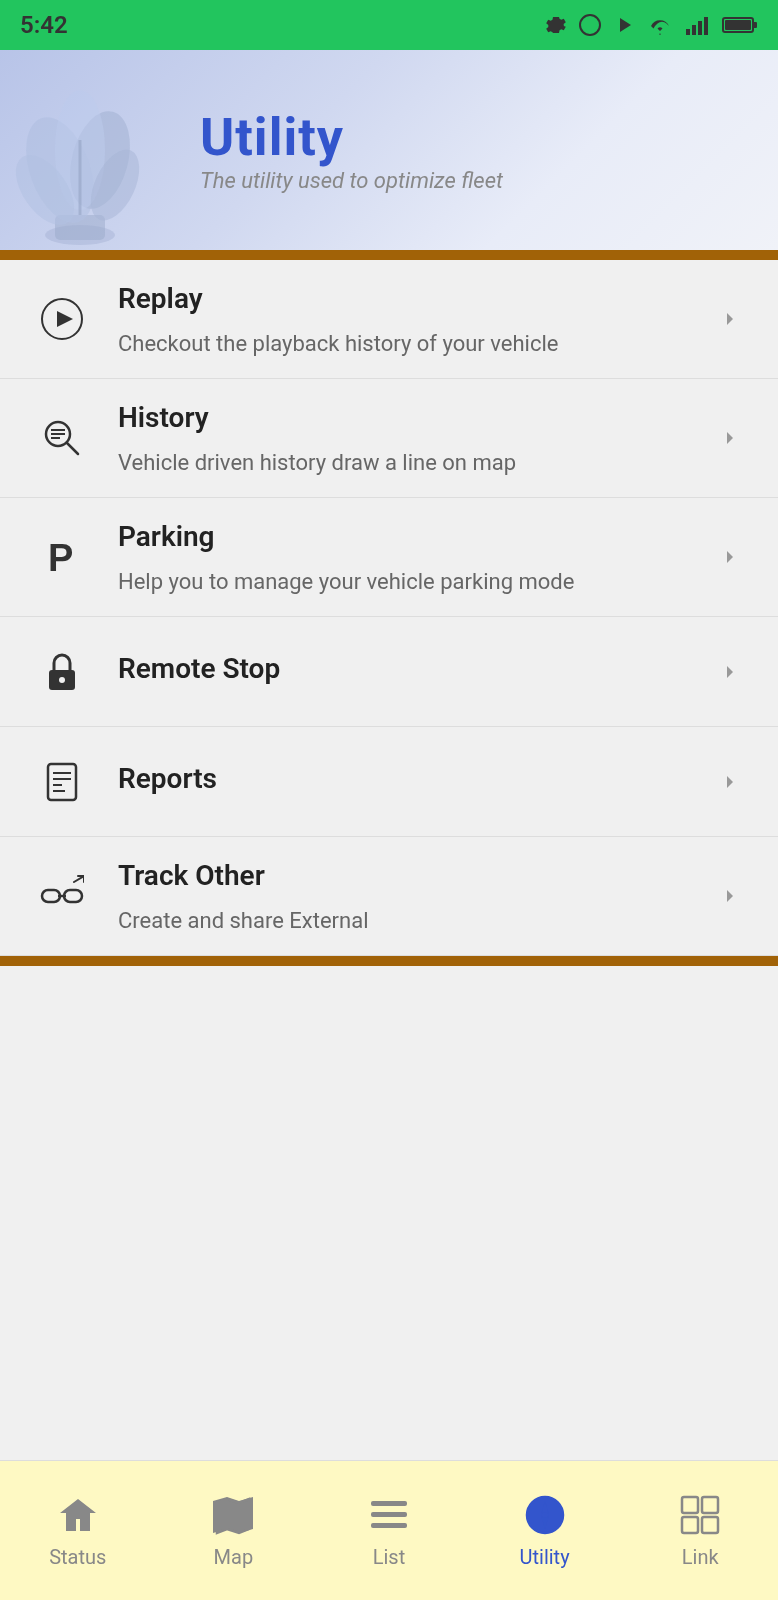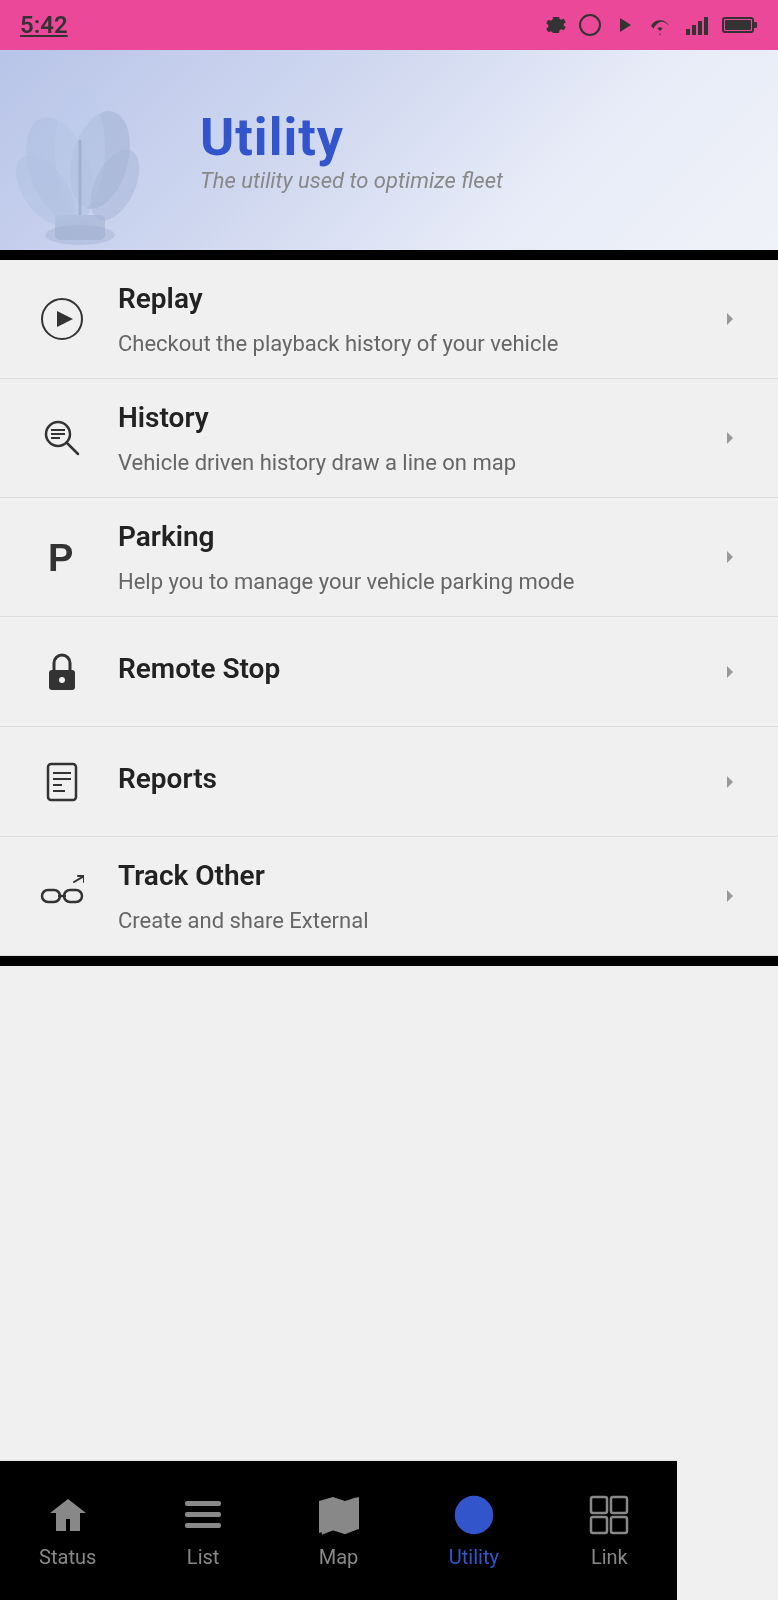--- a/index.html
+++ b/index.html
@@ -10,29 +10,28 @@
       min-height: 1600px;
       background: #f0f0f0;
       font-family: 'Roboto', Arial, sans-serif;
       position: relative;
       overflow-x: hidden;
     }
 
     
     .status-bar {
       height: 50px;
-      background: #ec4899;
+      background: #22c55e;
       display: flex;
       align-items: center;
       justify-content: space-between;
       padding: 0 20px;
       font-size: 24px;
       font-weight: 500;
       color: #333;
-      text-decoration: underline;
     }
     .status-bar-time { font-weight: 600; }
     .status-bar-icons { display: flex; gap: 10px; align-items: center; }
 
     
     .header {
       height: 200px;
       background: linear-gradient(135deg, #b8c4e8 0%, #d0d8f0 40%, #e8ecf8 70%, #f0f2f8 100%);
       position: relative;
       display: flex;
@@ -58,21 +57,21 @@
       letter-spacing: 1px;
     }
     .header-subtitle {
       font-size: 22px;
       color: #888;
       font-style: italic;
     }
 
     
     .menu-list {
-      background: #000000;
+      background: #a16207;
       padding: 10px 0;
     }
 
     .menu-item {
       display: flex;
       align-items: center;
       background: #f0f0f0;
       padding: 22px 30px;
       cursor: pointer;
       border-bottom: 1px solid #ddd;
@@ -116,23 +115,23 @@
       align-items: center;
       justify-content: center;
       color: #999;
     }
 
     
     .bottom-nav {
       position: fixed;
       bottom: 0;
       left: 0;
-      width: 677px;
+      width: 778px;
       height: 140px;
-      background: #000000;
+      background: #fef9c3;
       border-top: 1px solid #ddd;
       display: flex;
       align-items: center;
       justify-content: space-around;
     }
 
     .nav-item {
       display: flex;
       flex-direction: column;
       align-items: center;
@@ -350,37 +349,37 @@
 
   <div class="nav-item">
     <svg viewBox="0 0 44 44">
       <path fill="#888" d="M22 6L4 20h6v18h10v-12h4v12h10V20h6L22 6z"></path>
     </svg>
     <span class="nav-label">Status</span>
   </div>
 
   <div class="nav-item">
     <svg viewBox="0 0 44 44">
+      <path fill="#888" d="M2 8l14-4 12 4 14-4v32l-14 4-12-4-14 4V8zm14 0v28m12-24v28"></path>
+      <rect x="0" y="0" width="44" height="44" fill="none"></rect>
+
+      <polygon points="6,10 16,6 28,10 38,6 38,36 28,40 16,36 6,40" fill="none" stroke="#888" stroke-width="2.5"></polygon>
+      <line x1="16" y1="6" x2="16" y2="36" stroke="#888" stroke-width="2"></line>
+      <line x1="28" y1="10" x2="28" y2="40" stroke="#888" stroke-width="2"></line>
+    </svg>
+    <span class="nav-label">Map</span>
+  </div>
+
+  <div class="nav-item">
+    <svg viewBox="0 0 44 44">
       <rect x="4" y="8" width="36" height="5" rx="2" fill="#888"></rect>
       <rect x="4" y="19" width="36" height="5" rx="2" fill="#888"></rect>
       <rect x="4" y="30" width="36" height="5" rx="2" fill="#888"></rect>
     </svg>
     <span class="nav-label">List</span>
-  </div>
-
-  <div class="nav-item">
-    <svg viewBox="0 0 44 44">
-      <path fill="#888" d="M2 8l14-4 12 4 14-4v32l-14 4-12-4-14 4V8zm14 0v28m12-24v28"></path>
-      <rect x="0" y="0" width="44" height="44" fill="none"></rect>
-
-      <polygon points="6,10 16,6 28,10 38,6 38,36 28,40 16,36 6,40" fill="none" stroke="#888" stroke-width="2.5"></polygon>
-      <line x1="16" y1="6" x2="16" y2="36" stroke="#888" stroke-width="2"></line>
-      <line x1="28" y1="10" x2="28" y2="40" stroke="#888" stroke-width="2"></line>
-    </svg>
-    <span class="nav-label">Map</span>
   </div>
 
   <div class="nav-item active">
     <svg viewBox="0 0 44 44">
       <circle cx="22" cy="22" r="18" fill="none" stroke="#3355cc" stroke-width="2.5"></circle>
       <polygon points="22,8 26,22 22,20 18,22" fill="#3355cc"></polygon>
       <polygon points="22,36 18,22 22,24 26,22" fill="#3355cc" opacity="0.4"></polygon>
       <circle cx="22" cy="22" r="3" fill="#3355cc"></circle>
     </svg>
     <span class="nav-label" style="color:#3355cc;">Utility</span>

